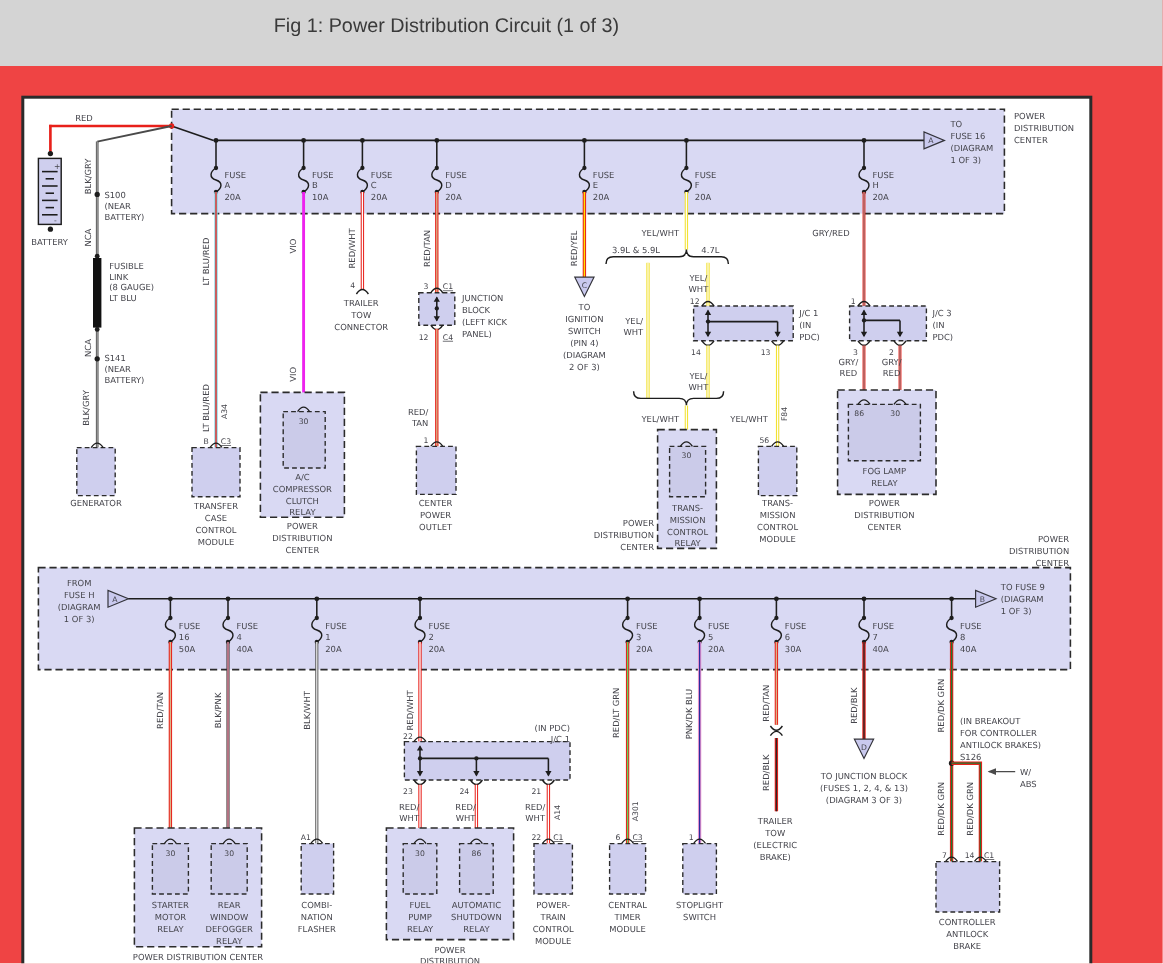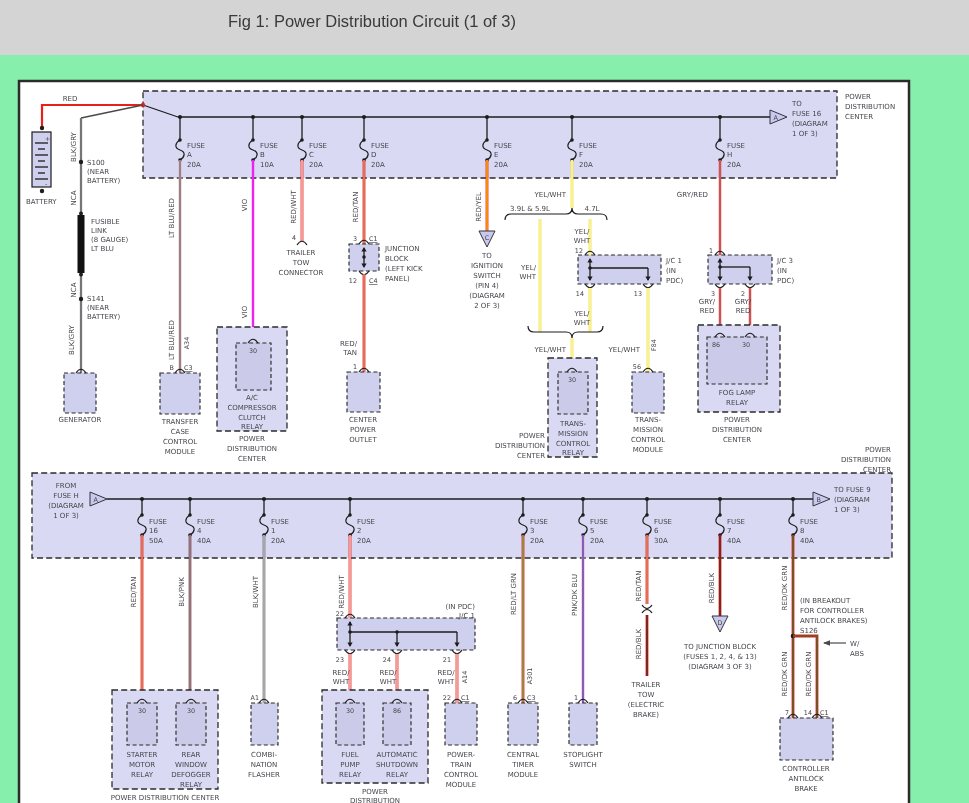--- a/index.html
+++ b/index.html
@@ -1,16 +1,16 @@
 <!DOCTYPE html>
 <html><head>
 <meta charset="utf-8">
 <style>
   html,body{margin:0;padding:0;background:#ffffff;}
-  .page{position:relative;width:969px;height:803px;background:#86efac;overflow:hidden;
+  .page{position:relative;width:969px;height:803px;background:#ef4444;overflow:hidden;
         font-family:"DejaVu Sans",sans-serif;}
   svg text{font-family:"DejaVu Sans",sans-serif;fill:#45454c;font-size:7px;}
   svg text.title{font-family:"Liberation Sans",sans-serif;font-size:16.5px;fill:#3a3a3a;}
   svg text.p{font-size:6.4px;}
   svg text.am{text-anchor:middle;}
   svg text.ae{text-anchor:end;}
   svg text.ul{text-decoration:underline;}
   .dbx{fill:#d9d9f3;stroke:#2b2b2b;stroke-width:1.3;stroke-dasharray:6 3.2;}
   .ibx{fill:#cbcbe9;stroke:#2b2b2b;stroke-width:1.15;stroke-dasharray:4 2.6;}
   .wbx{fill:#cfcfee;stroke:#2b2b2b;stroke-width:1.15;stroke-dasharray:4 2.6;}

